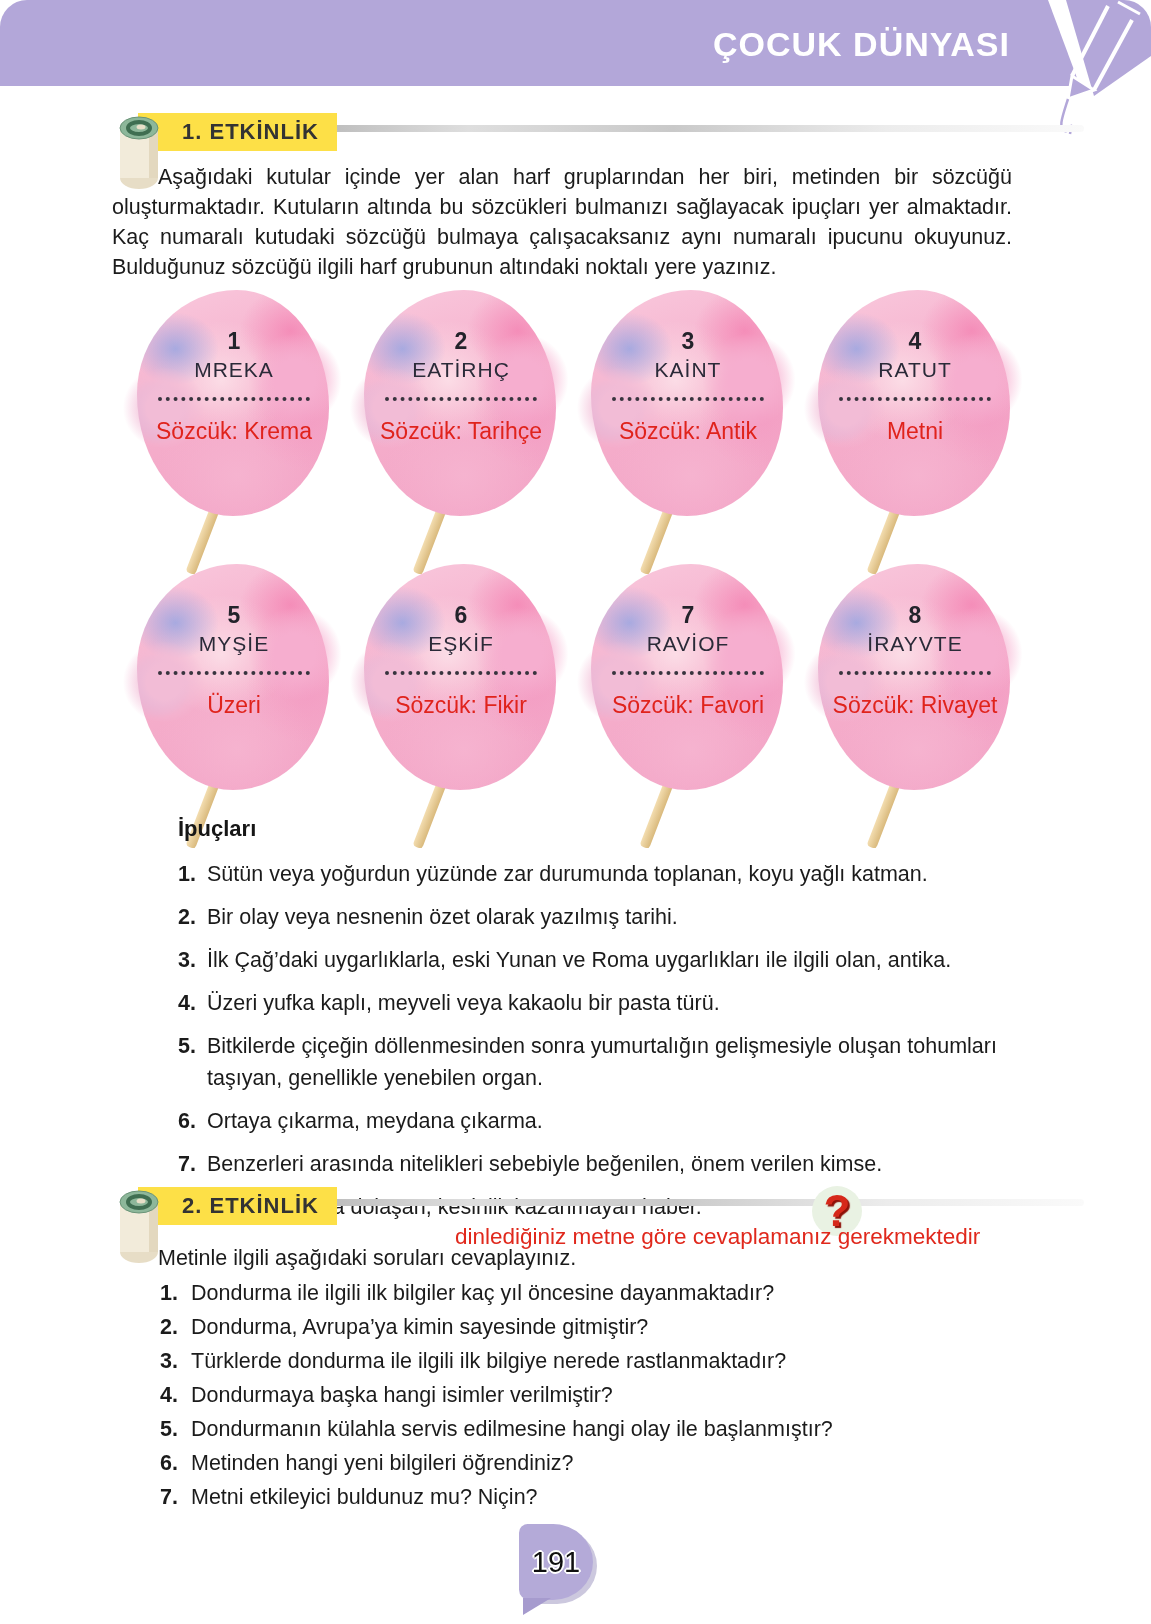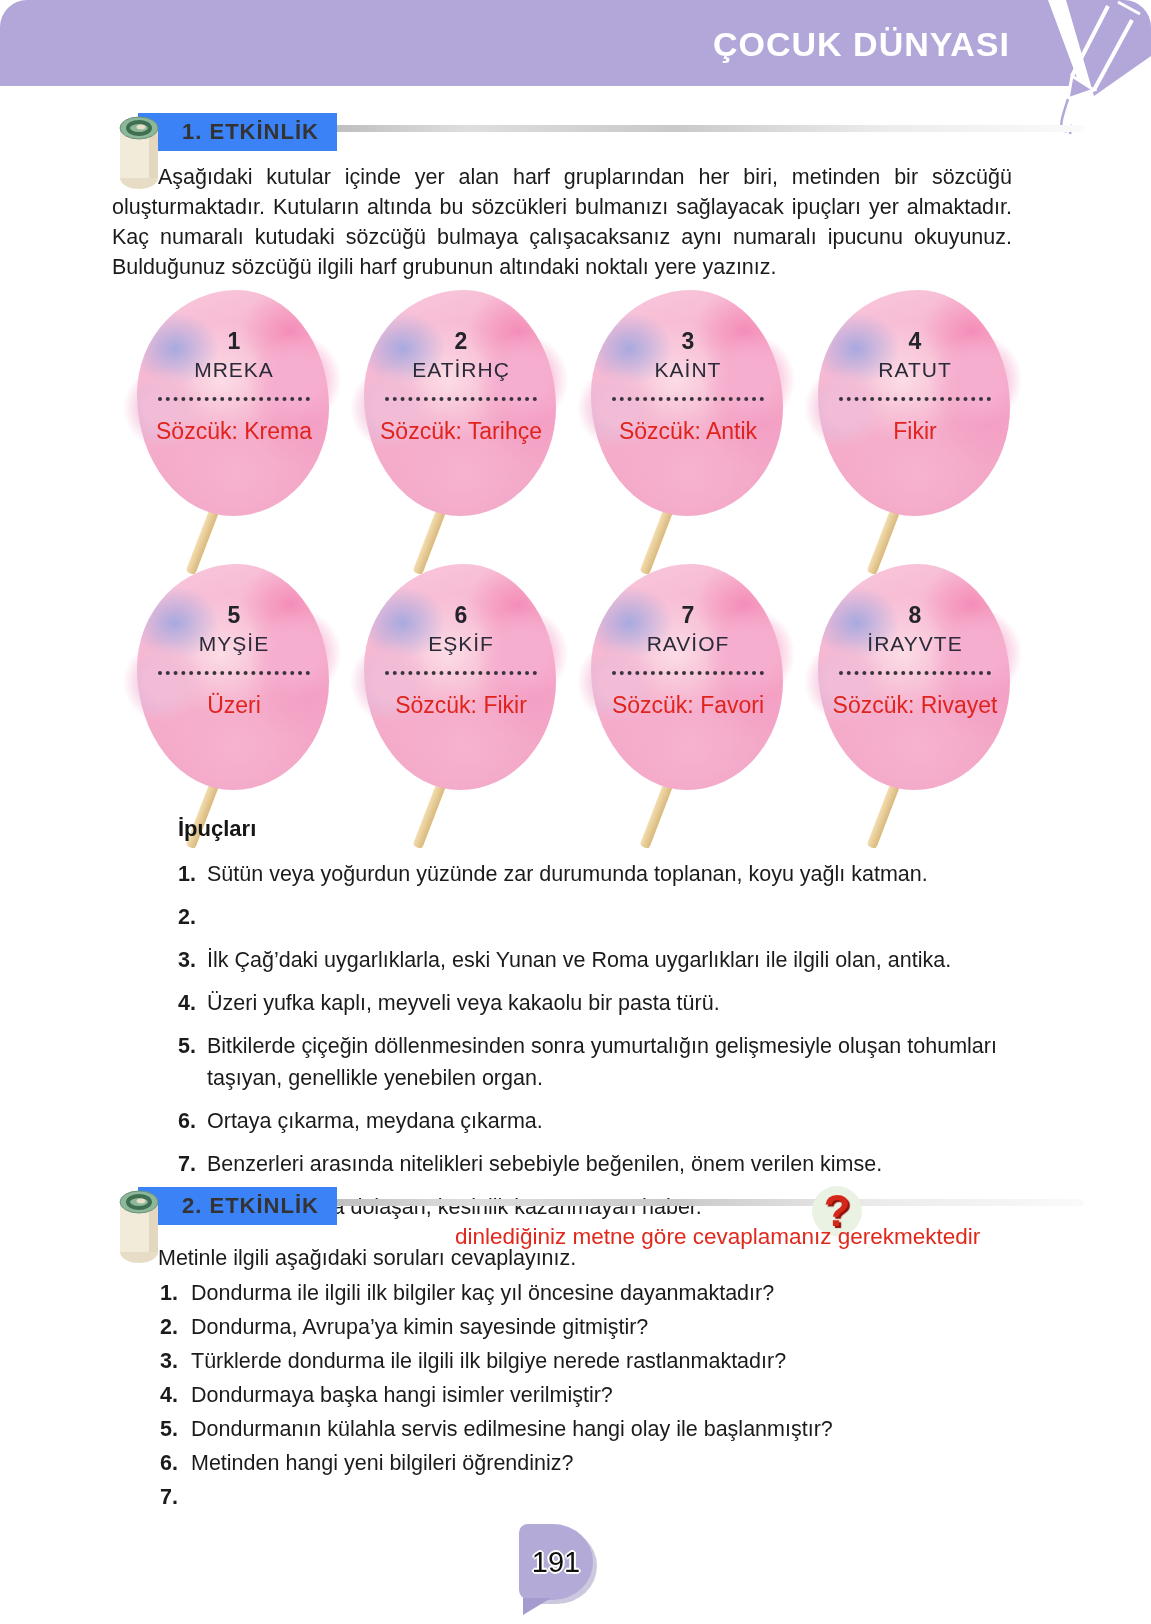--- a/index.html
+++ b/index.html
@@ -23,21 +23,21 @@
   
   .act-header { position:absolute; left:112px; width:990px; height:86px; }
   .act1 { top:110px; }
   .act2 { top:1184px; }
   .act-line {
     position:absolute; left:182px; top:15px; width:790px; height:7px;
     background:linear-gradient(to right,#b5b5b5,#dedede 22%,#c9c9c9 48%,#ececec 75%,#fafafa);
     border-radius:4px;
   }
   .act-box {
-    position:absolute; left:26px; top:3px; background:#3b82f6; color:#333333;
+    position:absolute; left:26px; top:3px; background:#fde047; color:#333333;
     font-weight:bold; font-size:22px; letter-spacing:1px;
     padding:6px 18px 6px 44px; z-index:2;
   }
   .scroll-svg { position:absolute; left:0; top:0; width:54px; height:82px; z-index:3; }
   .qmark {
     position:absolute; left:700px; top:2px; width:50px; height:50px; z-index:4;
     background:#e9f2e3; border-radius:50%; text-align:center;
   }
   .qmark span {
     font-size:44px; line-height:50px; font-weight:bold; color:#d6281a;
@@ -193,21 +193,21 @@
       </div>
     </div>
 
     <div class="candy">
       <div class="stick"></div>
       <div class="cloud"></div>
       <div class="candy-content">
         <div class="candy-number">4</div>
         <div class="candy-letters">RATUT</div>
         <div class="candy-dots"></div>
-        <div class="candy-answer">Fikir</div>
+        <div class="candy-answer">Metni</div>
       </div>
     </div>
 
     <div class="candy">
       <div class="stick"></div>
       <div class="cloud"></div>
       <div class="candy-content">
         <div class="candy-number">5</div>
         <div class="candy-letters">MYŞİE</div>
         <div class="candy-dots"></div>
@@ -252,20 +252,21 @@
 
   <section class="clues">
     <h3 class="clues-title">İpuçları</h3>
 
     <div class="clue">
       <span class="clue-num">1.</span>
       <span class="clue-text">Sütün veya yoğurdun yüzünde zar durumunda toplanan, koyu yağlı katman.</span>
     </div>
     <div class="clue">
       <span class="clue-num">2.</span>
+      <span class="clue-text">Bir olay veya nesnenin özet olarak yazılmış tarihi.</span>
     </div>
     <div class="clue">
       <span class="clue-num">3.</span>
       <span class="clue-text">İlk Çağ’daki uygarlıklarla, eski Yunan ve Roma uygarlıkları ile ilgili olan, antika.</span>
     </div>
     <div class="clue">
       <span class="clue-num">4.</span>
       <span class="clue-text">Üzeri yufka kaplı, meyveli veya kakaolu bir pasta türü.</span>
     </div>
     <div class="clue">
@@ -326,20 +327,21 @@
     <div class="q">
       <span class="q-num">5.</span>
       <span class="q-text">Dondurmanın külahla servis edilmesine hangi olay ile başlanmıştır?</span>
     </div>
     <div class="q">
       <span class="q-num">6.</span>
       <span class="q-text">Metinden hangi yeni bilgileri öğrendiniz?</span>
     </div>
     <div class="q">
       <span class="q-num">7.</span>
+      <span class="q-text">Metni etkileyici buldunuz mu? Niçin?</span>
     </div>
   </div>
 
   <div class="badge">
     <span>191</span>
   </div>
 
 </div>
 
 </body></html>

